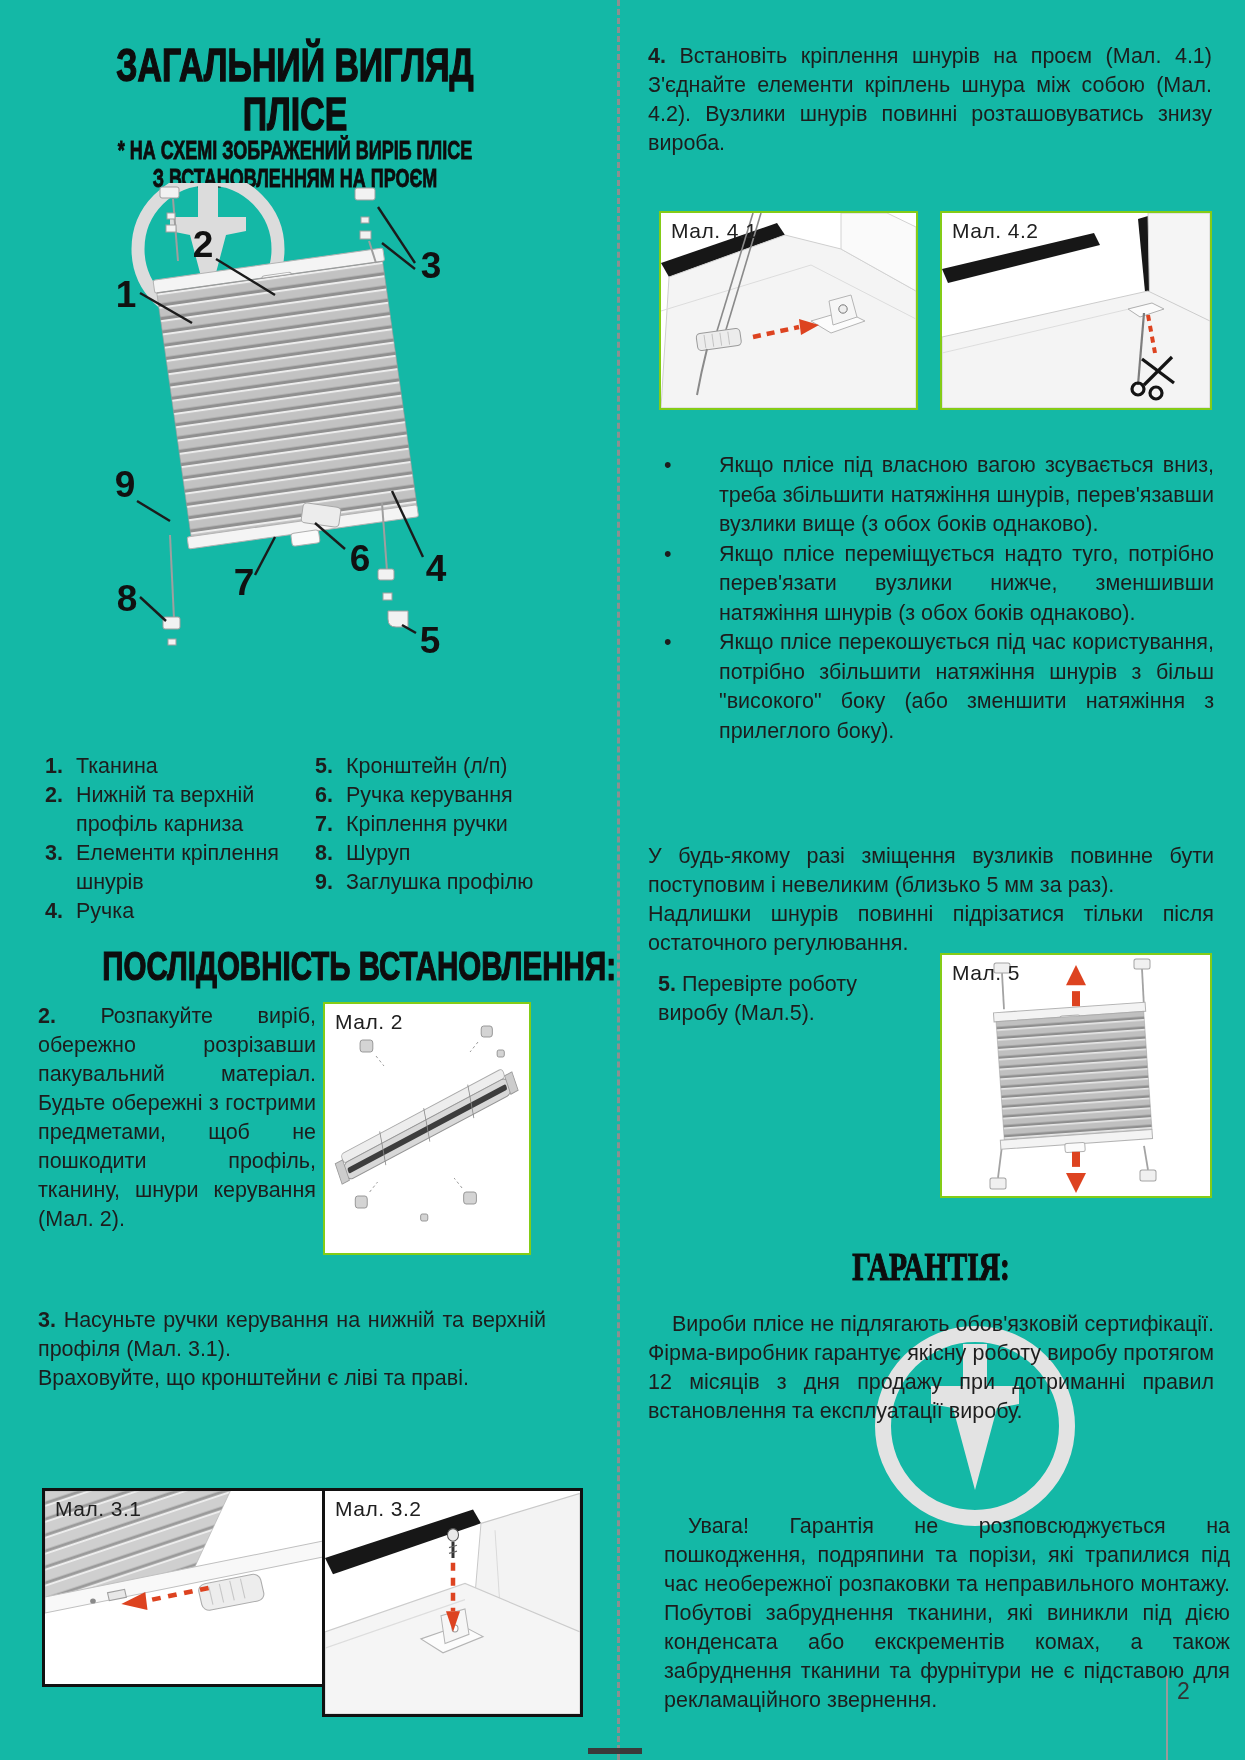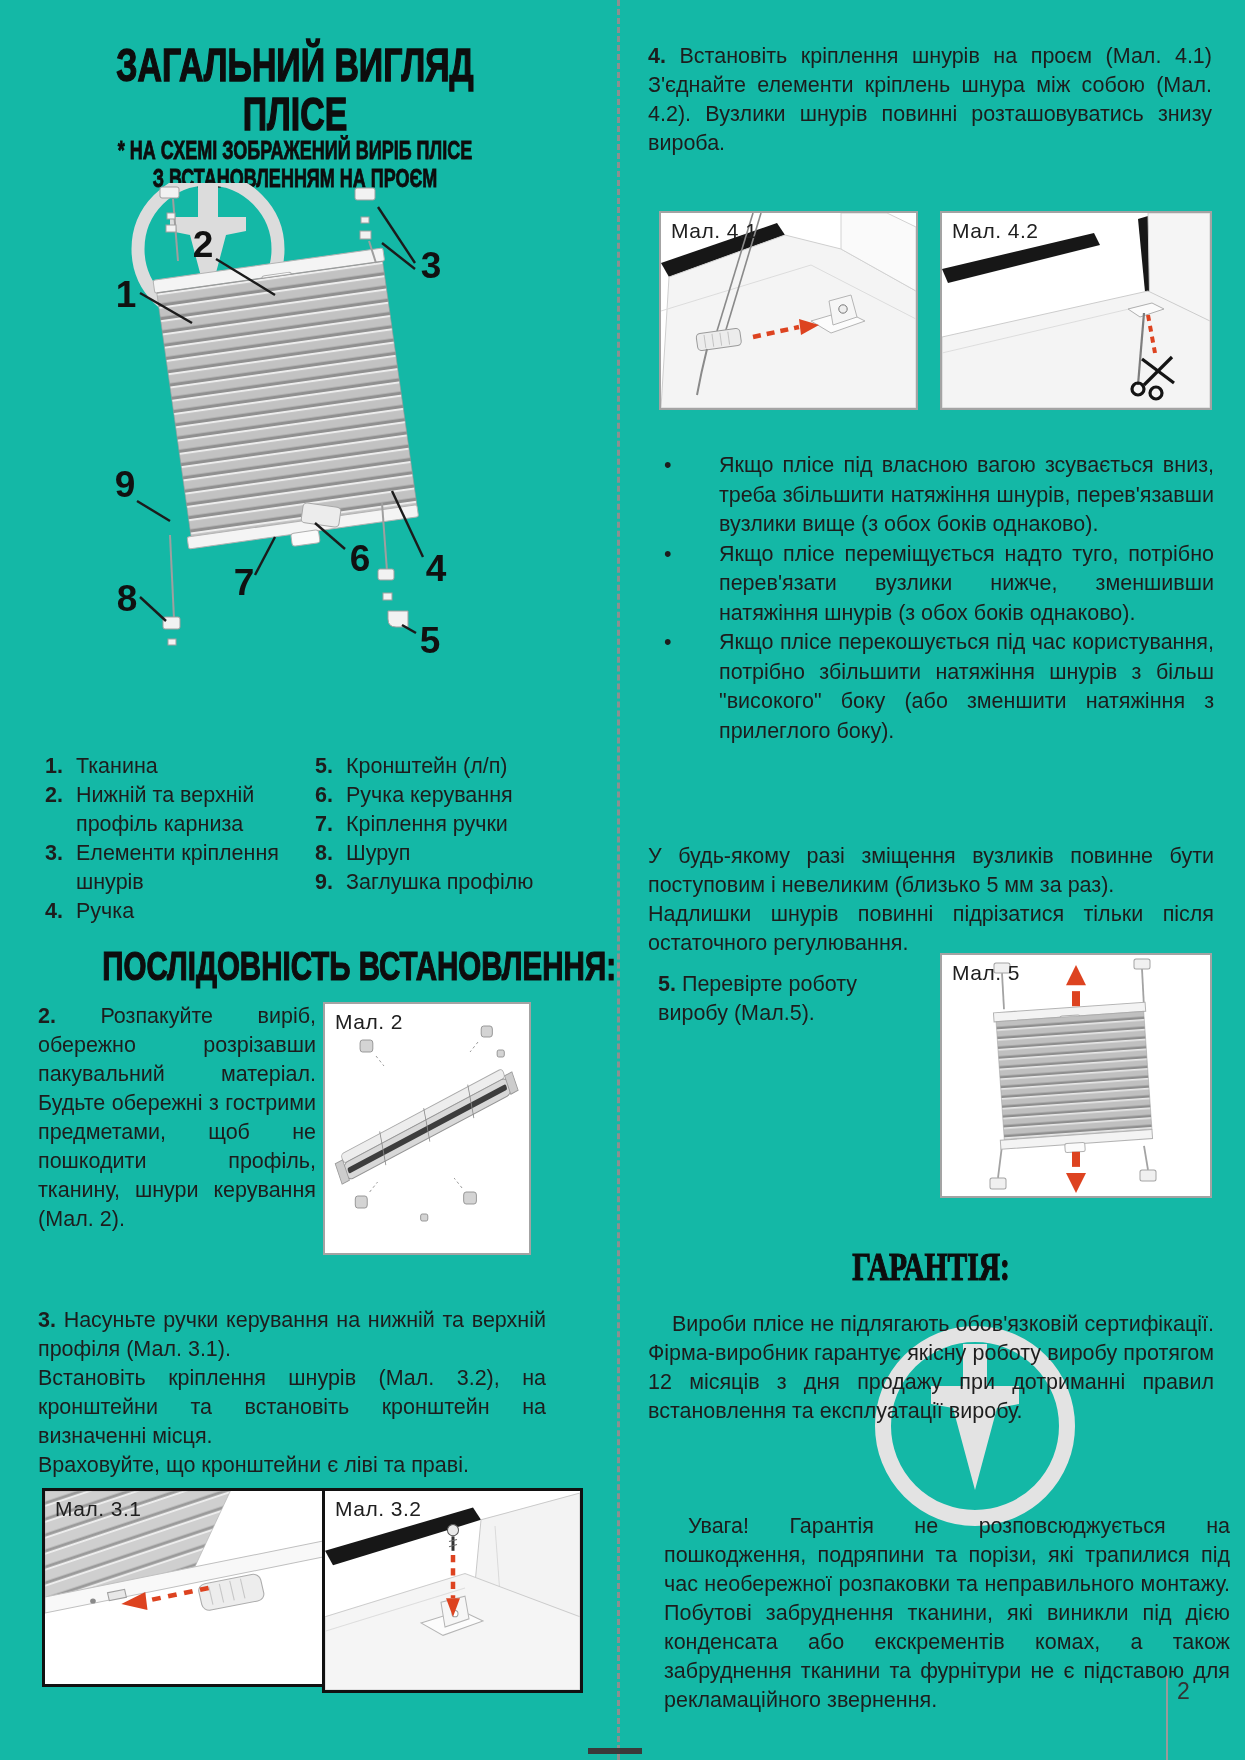--- a/index.html
+++ b/index.html
@@ -8,21 +8,21 @@
   .abs{position:absolute;}
   .center{text-align:center;}
   .cond{display:block;transform:scaleX(0.72);transform-origin:50% 50%;font-weight:700;white-space:nowrap;color:#0d0d0d;}
   .title{font-size:47px;line-height:49px;-webkit-text-stroke:1.4px #0d0d0d;}
   .subtitle{font-size:25px;line-height:28px;-webkit-text-stroke:0.8px #0d0d0d;}
   .h2{font-size:41px;line-height:44px;-webkit-text-stroke:1.2px #0d0d0d;}
   .body{font-size:21.5px;line-height:29px;text-align:justify;}
   .blk{display:block;}
   .num{font-weight:700;}
   .ind{text-indent:24px;}
-  .figure{position:absolute;border:2px solid #a3a3a3;background:#fff;box-sizing:border-box;}
+  .figure{position:absolute;border:2px solid #84cc16;background:#fff;box-sizing:border-box;}
   .figure.thick{border:3px solid #111;}
   .figure svg{position:absolute;left:0;top:0;width:100%;height:100%;}
   .figlabel{position:absolute;left:10px;top:6px;font-size:21px;color:#202020;z-index:2;letter-spacing:0.5px;}
   .legend{font-size:21.5px;line-height:29px;display:flex;}
   .legend .col1{width:262px;flex:none;margin-right:8px;}
   .legend .col2{width:237px;flex:none;}
   .legend .item{display:flex;}
   .legend .n{font-weight:700;width:31px;flex:none;}
   .legend .t{flex:1;}
   .bullets .li{position:relative;padding-left:71px;text-align:justify;font-size:21.5px;line-height:29.5px;}
@@ -188,21 +188,20 @@
         <line x1="64" y1="52" x2="74" y2="62" stroke-dasharray="3 3"></line>
         <line x1="192" y1="38" x2="182" y2="48" stroke-dasharray="3 3"></line>
         <line x1="56" y1="188" x2="66" y2="178" stroke-dasharray="3 3"></line>
         <line x1="172" y1="184" x2="162" y2="174" stroke-dasharray="3 3"></line>
       </g>
     </svg>
   </div>
 
   <div class="body abs" style="left:38px;top:1306px;width:508px;">
     <span class="blk"><span class="num">3.</span> <span>Насуньте ручки керування на нижній та верхній профіля (Мал. 3.1).</span></span>
-    <span class="blk">Встановіть кріплення шнурів (Мал. 3.2), на кронштейни та встановіть кронштейн на визначенні місця.</span>
     <span class="blk">Враховуйте, що кронштейни є ліві та праві.</span>
   </div>
 
   <div class="figure thick" style="left:42px;top:1488px;width:284px;height:199px;">
     <span class="figlabel">Мал. 3.1</span>
     <svg viewBox="0 0 255 193" preserveAspectRatio="none">
       <defs>
         <pattern id="plB" width="18" height="15" patternUnits="userSpaceOnUse" patternTransform="rotate(-20)">
           <rect width="18" height="15" fill="#cfcfcf"></rect>
           <rect y="10" width="18" height="3" fill="#9a9a9a"></rect>
@@ -220,21 +219,21 @@
         <line x1="172" y1="90" x2="172" y2="110" stroke="#c6c6c6"></line>
         <line x1="182" y1="90" x2="182" y2="110" stroke="#c6c6c6"></line>
       </g>
       <g>
         <line x1="150" y1="97" x2="92" y2="110" stroke="#dd4320" stroke-width="4.5" stroke-dasharray="8 7"></line>
         <path d="M92,101 L70,113 L94,119 Z" fill="#dd4320"></path>
       </g>
     </svg>
   </div>
 
-  <div class="figure thick" style="left:322px;top:1488px;width:261px;height:205px;">
+  <div class="figure thick" style="left:322px;top:1488px;width:261px;height:229px;">
     <span class="figlabel">Мал. 3.2</span>
     <svg viewBox="0 0 255 193" preserveAspectRatio="none">
       <polygon points="0,58 148,16 156,28 8,72" fill="#171717"></polygon>
       <polygon points="156,28 255,2 255,193 140,193" fill="#f3f3f3" stroke="#c9c9c9"></polygon>
       <line x1="170" y1="34" x2="182" y2="193" stroke="#dadada"></line>
       <polygon points="0,122 140,80 255,122 255,193 0,193" fill="#f5f5f5" stroke="#cccccc"></polygon>
       <line x1="0" y1="136" x2="140" y2="94" stroke="#dddddd"></line>
       <polygon points="96,128 136,116 158,126 118,140" fill="#fcfcfc" stroke="#b5b5b5"></polygon>
       <polygon points="116,108 140,102 144,124 120,132" fill="#f6f6f6" stroke="#b5b5b5"></polygon>
       <circle cx="130" cy="119" r="3" fill="#ffffff" stroke="#999999"></circle>

